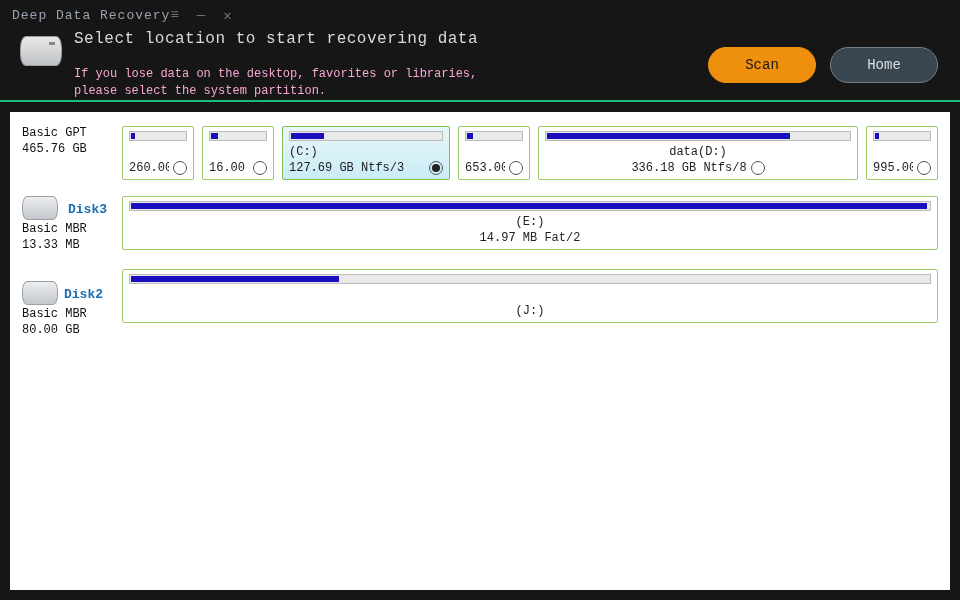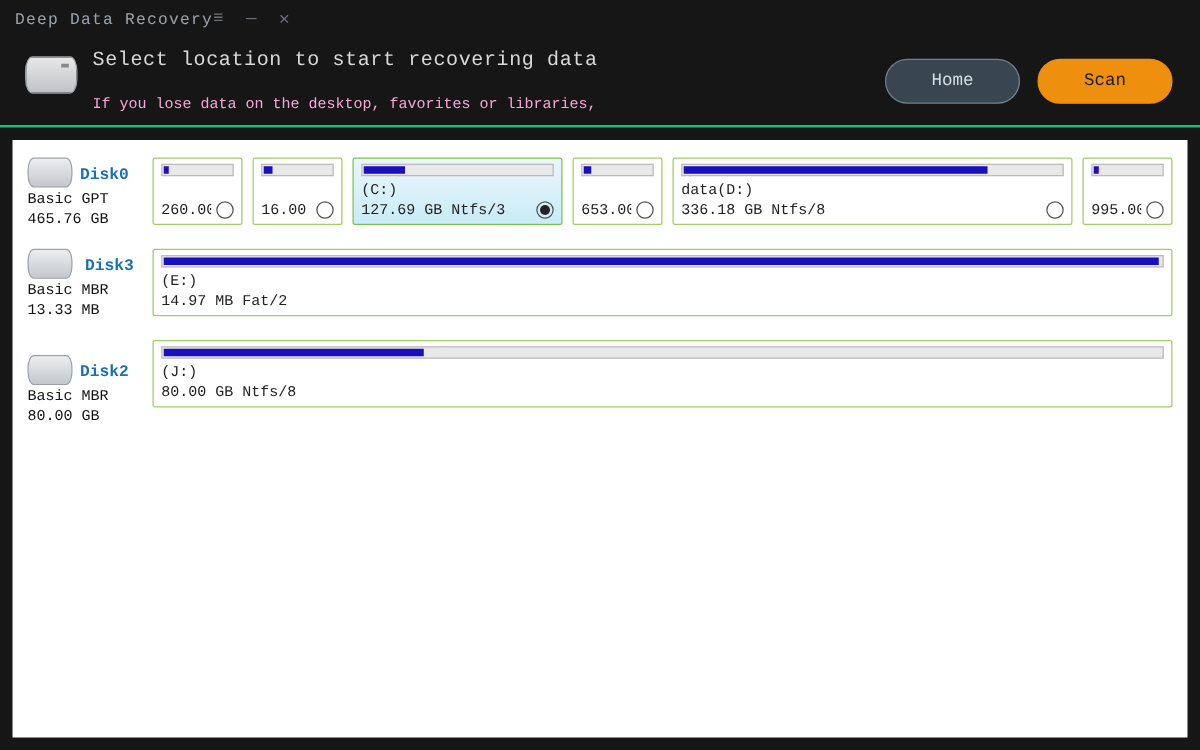--- a/index.html
+++ b/index.html
@@ -95,59 +95,56 @@
 .part .size { font-size: 12px; color: #222; white-space: nowrap; overflow: hidden; text-overflow: clip; flex: 1; }
 .radio {
   width: 14px; height: 14px; border: 1.5px solid #555; border-radius: 50%;
   flex: 0 0 14px;
   display: flex; align-items: center; justify-content: center;
   cursor: pointer;
 }
 .radio.checked::after {
   content: ""; width: 8px; height: 8px; background: #222; border-radius: 50%;
 }
-.part-wide { flex: 1; }
+.part-wide { flex: 1; align-items: center; }
 </style>
 </head>
 <body>
 
 <div class="titlebar">
   <span class="title">Deep Data Recovery</span>
   <div class="win-controls">
     <span>≡</span>
     <span>—</span>
     <span>✕</span>
   </div>
 </div>
 
 <div class="header">
   <div class="header-left">
     <div class="drive-icon-big"></div>
     <div class="hdr-text">
       <h1>Select location to start recovering data</h1>
       <p>
         <span>If you lose data on the desktop, favorites or libraries,</span><br>
+        <span>please select the system partition.</span>
       </p>
     </div>
   </div>
   <div class="header-buttons">
+    <div class="btn btn-scan">Scan</div>
     <div class="btn btn-home">Home</div>
-    <div class="btn btn-scan">Scan</div>
   </div>
 </div>
 
 <div class="divider"></div>
 
 <div class="content" id="disk-list">
     <div class="disk-row">
       <div class="disk-label">
-        <div style="display:flex;gap:6px;align-items:center;">
-          <div class="drive-icon-sm"></div>
-          <span class="disk-name">Disk0</span>
-        </div>
         <div class="disk-meta">Basic GPT</div>
         <div class="disk-meta">465.76 GB</div>
       </div>
       <div class="partitions">
         <div class="part" style="width: 72px;">
           <div class="bar">
             <div class="bar-fill" style="width: 8%;"></div>
           </div>
           <div class="bottom-row">
             <div class="size">260.00 .</div>
@@ -232,19 +229,16 @@
         </div>
         <div class="disk-meta">Basic MBR</div>
         <div class="disk-meta">80.00 GB</div>
       </div>
       <div class="partitions">
         <div class="part part-wide">
           <div class="bar">
             <div class="bar-fill" style="width: 26%;"></div>
           </div>
           <div class="mid-label">(J:)</div>
-          <div class="bottom-row">
-            <div class="size">80.00 GB Ntfs/8</div>
-          </div>
         </div>
       </div>
     </div>
   </div>
 
 </body></html>

